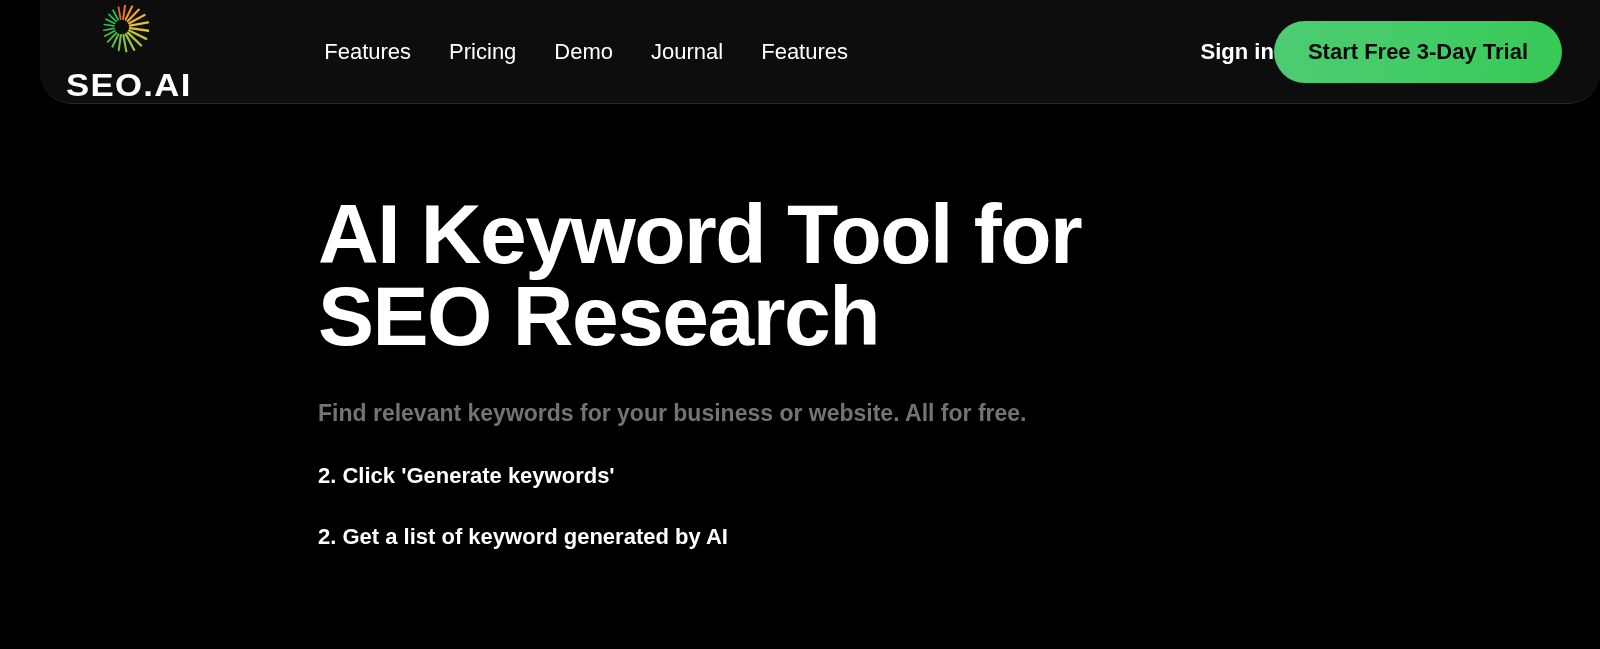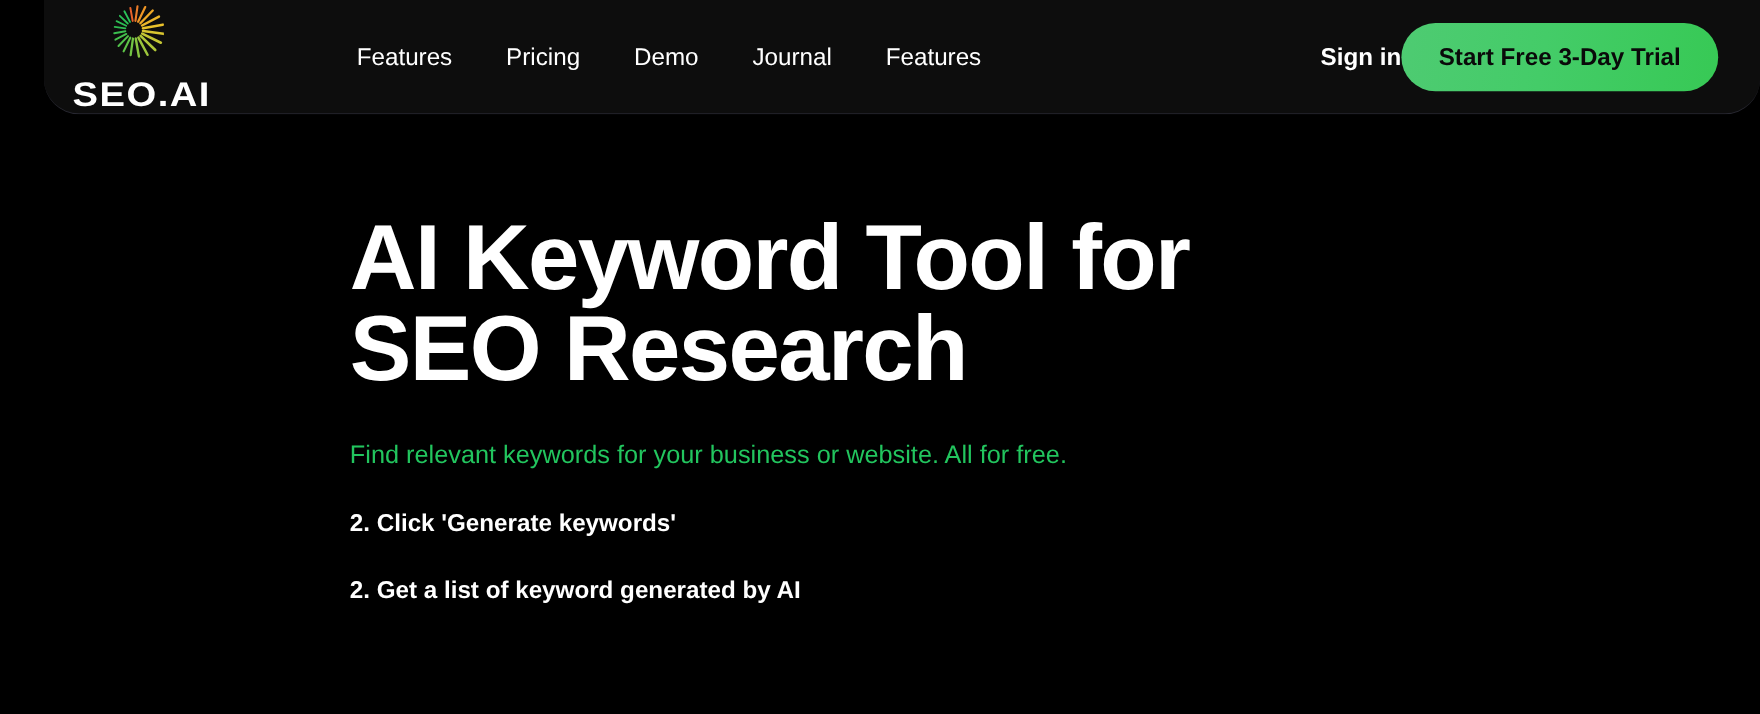--- a/index.html
+++ b/index.html
@@ -55,21 +55,21 @@
     letter-spacing: 1.2px;
     transform: scaleX(1.12);
     transform-origin: left center;
     white-space: nowrap;
   }
 
   
   .main-nav {
     display: flex;
     align-items: center;
-    gap: 49px;
+    gap: 38px;
     margin-left: 146px;
   }
 
   .nav-link {
     color: #ffffff;
     font-size: 22px;
     font-weight: 500;
     text-decoration: none;
     white-space: nowrap;
   }
@@ -120,23 +120,23 @@
     color: #ffffff;
     font-size: 84px;
     line-height: 0.98;
     font-weight: 700;
     letter-spacing: -1.5px;
     margin-top: 89px;
     max-width: 900px;
   }
 
   .hero-subtitle {
-    color: #22c55e;
+    color: #737373;
     font-size: 23px;
-    font-weight: 400;
+    font-weight: 700;
     margin-top: 42px;
   }
 
   .steps {
     list-style: none;
     margin-top: 36px;
   }
 
   .step-item {
     color: #ffffff;

